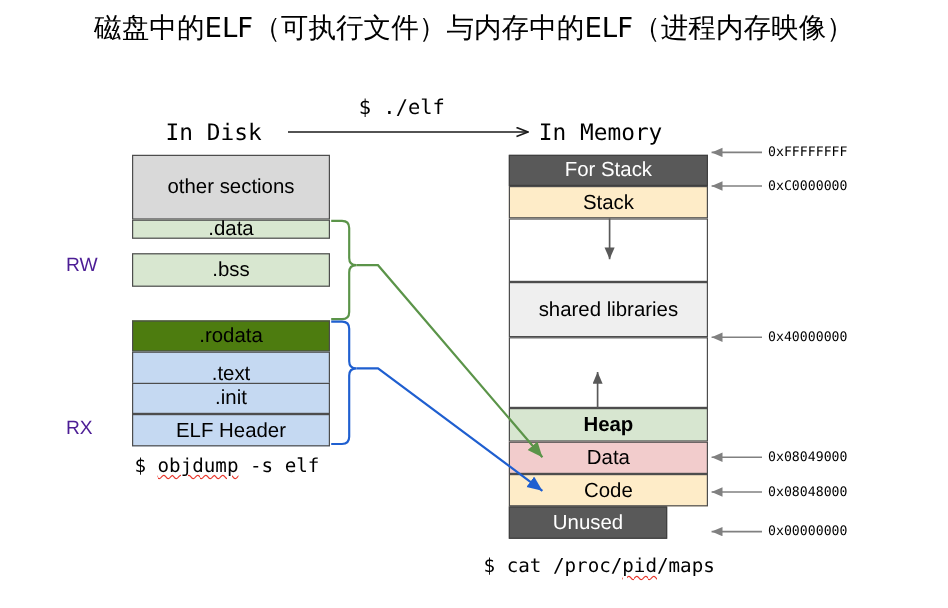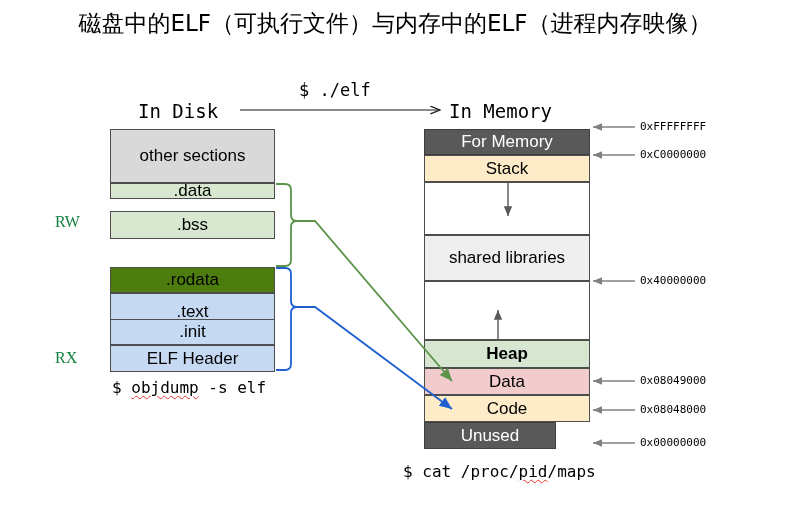--- a/index.html
+++ b/index.html
@@ -69,22 +69,21 @@
     background: #595959;
     border-color: #3f3f3f;
     color: #ffffff;
   }
   .box.plain {
     background: #ffffff;
   }
   .label-side {
     position: absolute;
     font-size: 16px;
-    color: #15803d;
-    font-family: Liberation Serif, serif;
+    color: #4c1d95;
   }
   .addr {
     position: absolute;
     font-size: 11px;
     color: #000;
     white-space: nowrap;
     font-family: "DejaVu Sans Mono", monospace;
   }
   svg.overlay {
     position: absolute;
@@ -115,21 +114,21 @@
   <div class="box" style="left:110px; top:211px; width:165px; height:28px; background:#d8e7d0;">.bss</div>
   <div class="box" style="left:110px; top:267px; width:165px; height:26px; background:#4d7c0f;">.rodata</div>
   <div class="box" style="left:110px; top:293px; width:165px; height:38px; background:#c5d9f2;">.text</div>
   <div class="box" style="left:110px; top:319px; width:165px; height:26px; background:#c5d9f2;">.init</div>
   <div class="box" style="left:110px; top:345px; width:165px; height:27px; background:#c5d9f2;">ELF Header</div>
 
   <div class="cmd mono" style="left:112px; top:378px;">
     <span>$ </span><span class="sq">objdump</span><span> -s elf</span>
   </div>
 
-  <div class="box dark" style="left:424px; top:129px; width:166px; height:26px;">For Memory</div>
+  <div class="box dark" style="left:424px; top:129px; width:166px; height:26px;">For Stack</div>
   <div class="box" style="left:424px; top:155px; width:166px; height:27px; background:#feecc8;">Stack</div>
   <div class="box plain" style="left:424px; top:182px; width:166px; height:53px;"></div>
   <div class="box" style="left:424px; top:235px; width:166px; height:46px; background:#efefef;">shared libraries</div>
   <div class="box plain" style="left:424px; top:281px; width:166px; height:59px;"></div>
   <div class="box" style="left:424px; top:340px; width:166px; height:28px; background:#d7e6d0;font-weight:bold;">Heap</div>
   <div class="box" style="left:424px; top:368px; width:166px; height:27px; background:#f2cccc;">Data</div>
   <div class="box" style="left:424px; top:395px; width:166px; height:27px; background:#feecc8;">Code</div>
   <div class="box dark" style="left:424px; top:422px; width:132px; height:27px;">Unused</div>
 
   <div class="addr" style="left:640px; top:120px;">0xFFFFFFFF</div>

